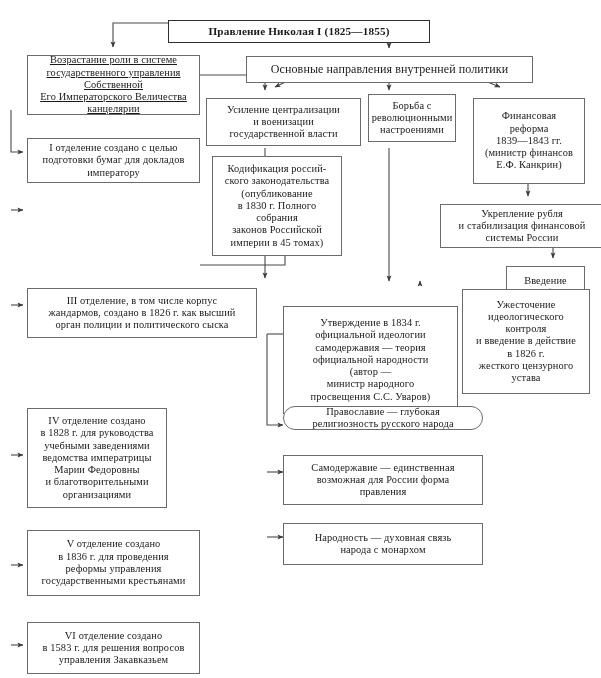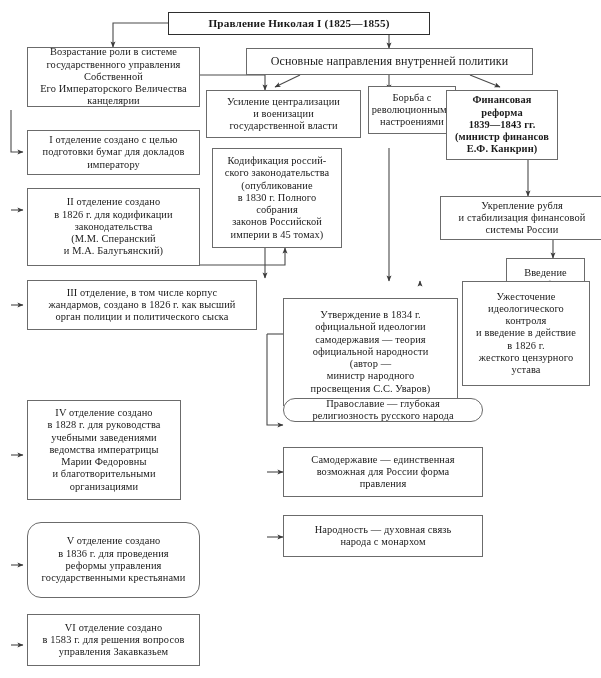--- a/index.html
+++ b/index.html
@@ -28,20 +28,21 @@
     background:#ffffff;
     display:flex;
     align-items:center;
     justify-content:center;
     text-align:center;
     line-height:1.18;
     font-size:10.4px;
     padding:2px 4px;
     white-space:pre-line;
     letter-spacing:.1px;
+    margin-top:8px;
   }
   .node.title{
     font-weight:bold;
     font-size:11.2px;
     border:1px solid #2e2e2e;
     letter-spacing:.15px;
   }
   .node.wide{ font-size:12px; }
 </style>
 </head>
@@ -93,65 +94,60 @@
     <g fill="none" stroke="#4a4a4a" stroke-width="1.1">
 
       <path d="M267,334 L283,334"></path>
       <path d="M553,258 L553,258"></path>
       <path d="M420,255 L420,285 M420,255 L553,255" stroke="none"></path>
     </g>
   </svg>
 
   <div class="node title" style="left:168px;top:12px;width:262px;height:23px;">Правление Николая I (1825—1855)</div>
 
-  <div class="node" style="left:27px;top:47px;width:173px;height:60px;">Возрастание роли в системе
+  <div class="node" style="left:27px;top:47px;width:173px;height:60px;text-decoration:underline;">Возрастание роли в системе
 государственного управления
 Собственной
 Его Императорского Величества
 канцелярии</div>
 
   <div class="node wide" style="left:246px;top:48px;width:287px;height:27px;">Основные направления внутренней политики</div>
 
   <div class="node" style="left:206px;top:90px;width:155px;height:48px;">Усиление централизации
 и военизации
 государственной власти</div>
 
   <div class="node" style="left:368px;top:86px;width:88px;height:48px;">Борьба с
 революционными
 настроениями</div>
 
-  <div class="node" style="left:446px;top:90px;width:112px;height:70px;font-weight:bold;">Финансовая
+  <div class="node" style="left:473px;top:90px;width:112px;height:86px;">Финансовая
 реформа
 1839—1843 гг.
 (министр финансов
 Е.Ф. Канкрин)</div>
 
   <div class="node" style="left:27px;top:130px;width:173px;height:45px;">I отделение создано с целью
 подготовки бумаг для докладов
 императору</div>
 
-  <div class="node" style="left:27px;top:188px;width:173px;height:78px;">II отделение создано
-в 1826 г. для кодификации
-законодательства
-(М.М. Сперанский
-и М.А. Балугьянский)</div>
 
   <div class="node" style="left:27px;top:280px;width:230px;height:50px;">III отделение,  в том числе корпус
 жандармов,  создано в 1826 г. как высший
 орган полиции и политического сыска</div>
 
-  <div class="node" style="left:27px;top:400px;width:154px;height:100px;">IV отделение создано
+  <div class="node" style="left:27px;top:400px;width:140px;height:100px;">IV отделение создано
 в 1828 г. для руководства
 учебными заведениями
 ведомства императрицы
 Марии Федоровны
 и благотворительными
 организациями</div>
 
-  <div class="node" style="left:27px;top:522px;width:173px;height:76px;border-radius:14px;">V отделение создано
+  <div class="node" style="left:27px;top:522px;width:173px;height:66px;">V отделение создано
 в 1836 г. для проведения
 реформы управления
 государственными крестьянами</div>
 
   <div class="node" style="left:27px;top:614px;width:173px;height:52px;">VI отделение создано
 в 1583 г. для решения вопросов
 управления Закавказьем</div>
 
   <div class="node" style="left:212px;top:148px;width:130px;height:100px;">Кодификация россий-
 ского законодательства

